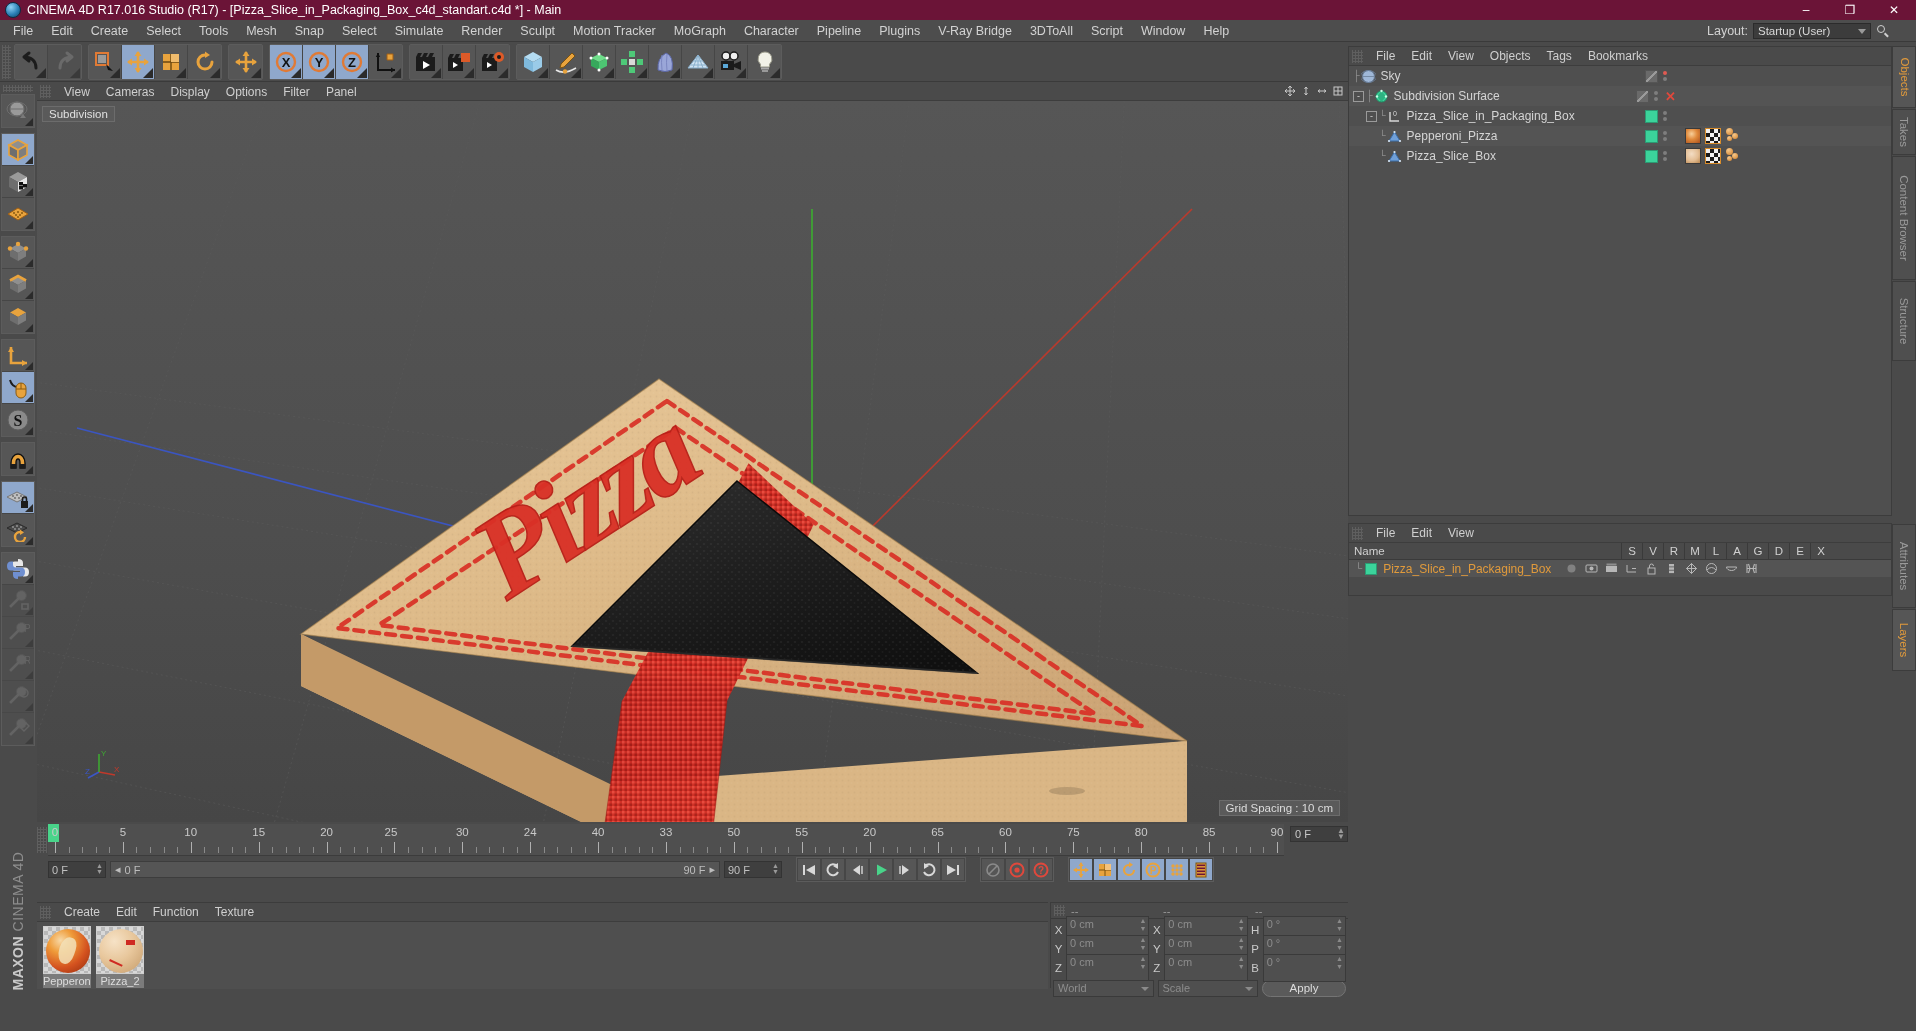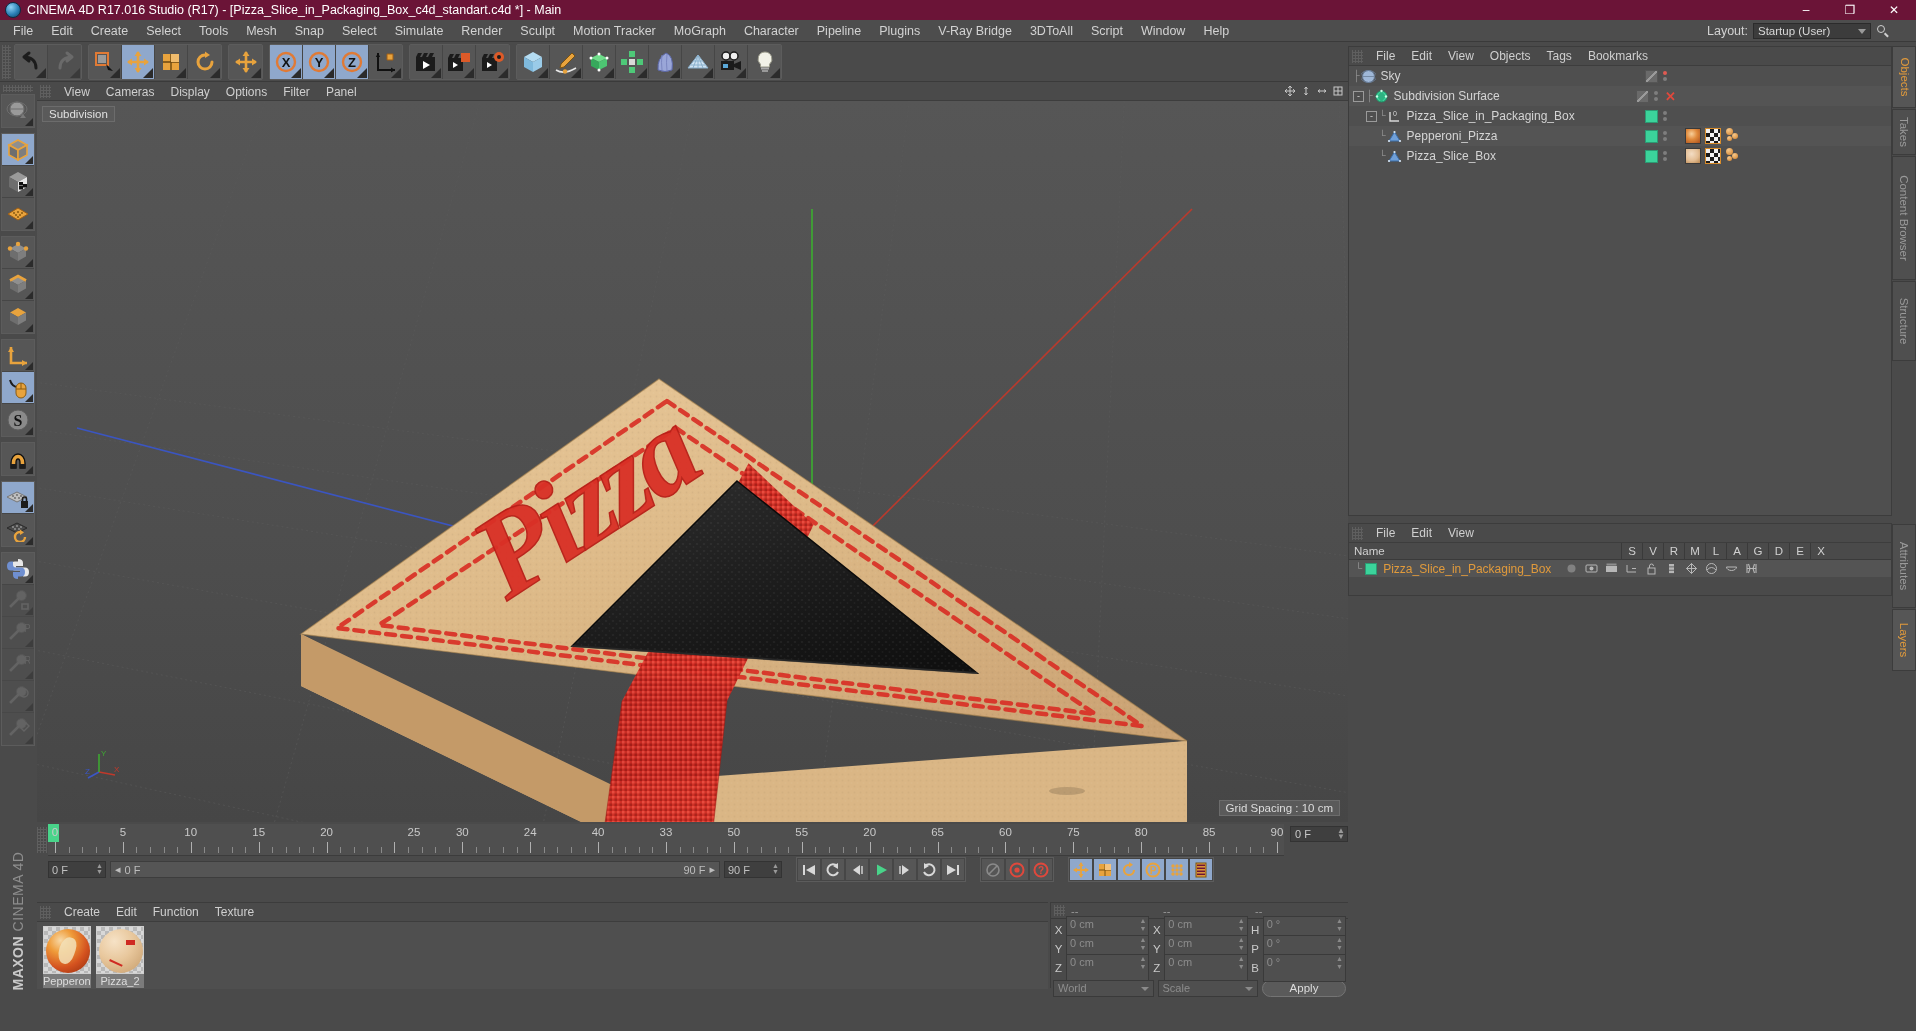--- a/index.html
+++ b/index.html
@@ -1060,21 +1060,21 @@
   <div class="tl-wrap">
     <div class="tl-grip"></div>
     <div class="tl-ruler">
       <div class="tl-playhead"></div>
       <div id="tl-labels">
           <div class="tl-lbl" style="left: 7px;">0</div>
           <div class="tl-lbl" style="left: 74.8889px;">5</div>
           <div class="tl-lbl" style="left: 142.778px;">10</div>
           <div class="tl-lbl" style="left: 210.667px;">15</div>
           <div class="tl-lbl" style="left: 278.556px;">20</div>
-          <div class="tl-lbl" style="left: 366px; text-align: center;">25</div>
+          <div class="tl-lbl" style="left: 343px; text-align: center;">25</div>
           <div class="tl-lbl" style="left: 414.333px;">30</div>
           <div class="tl-lbl" style="left: 482.222px;">24</div>
           <div class="tl-lbl" style="left: 550.111px;">40</div>
           <div class="tl-lbl" style="left: 618px;">33</div>
           <div class="tl-lbl" style="left: 685.889px;">50</div>
           <div class="tl-lbl" style="left: 753.778px;">55</div>
           <div class="tl-lbl" style="left: 821.667px;">20</div>
           <div class="tl-lbl" style="left: 889.556px;">65</div>
           <div class="tl-lbl" style="left: 957.444px;">60</div>
           <div class="tl-lbl" style="left: 1025.33px;">75</div>

